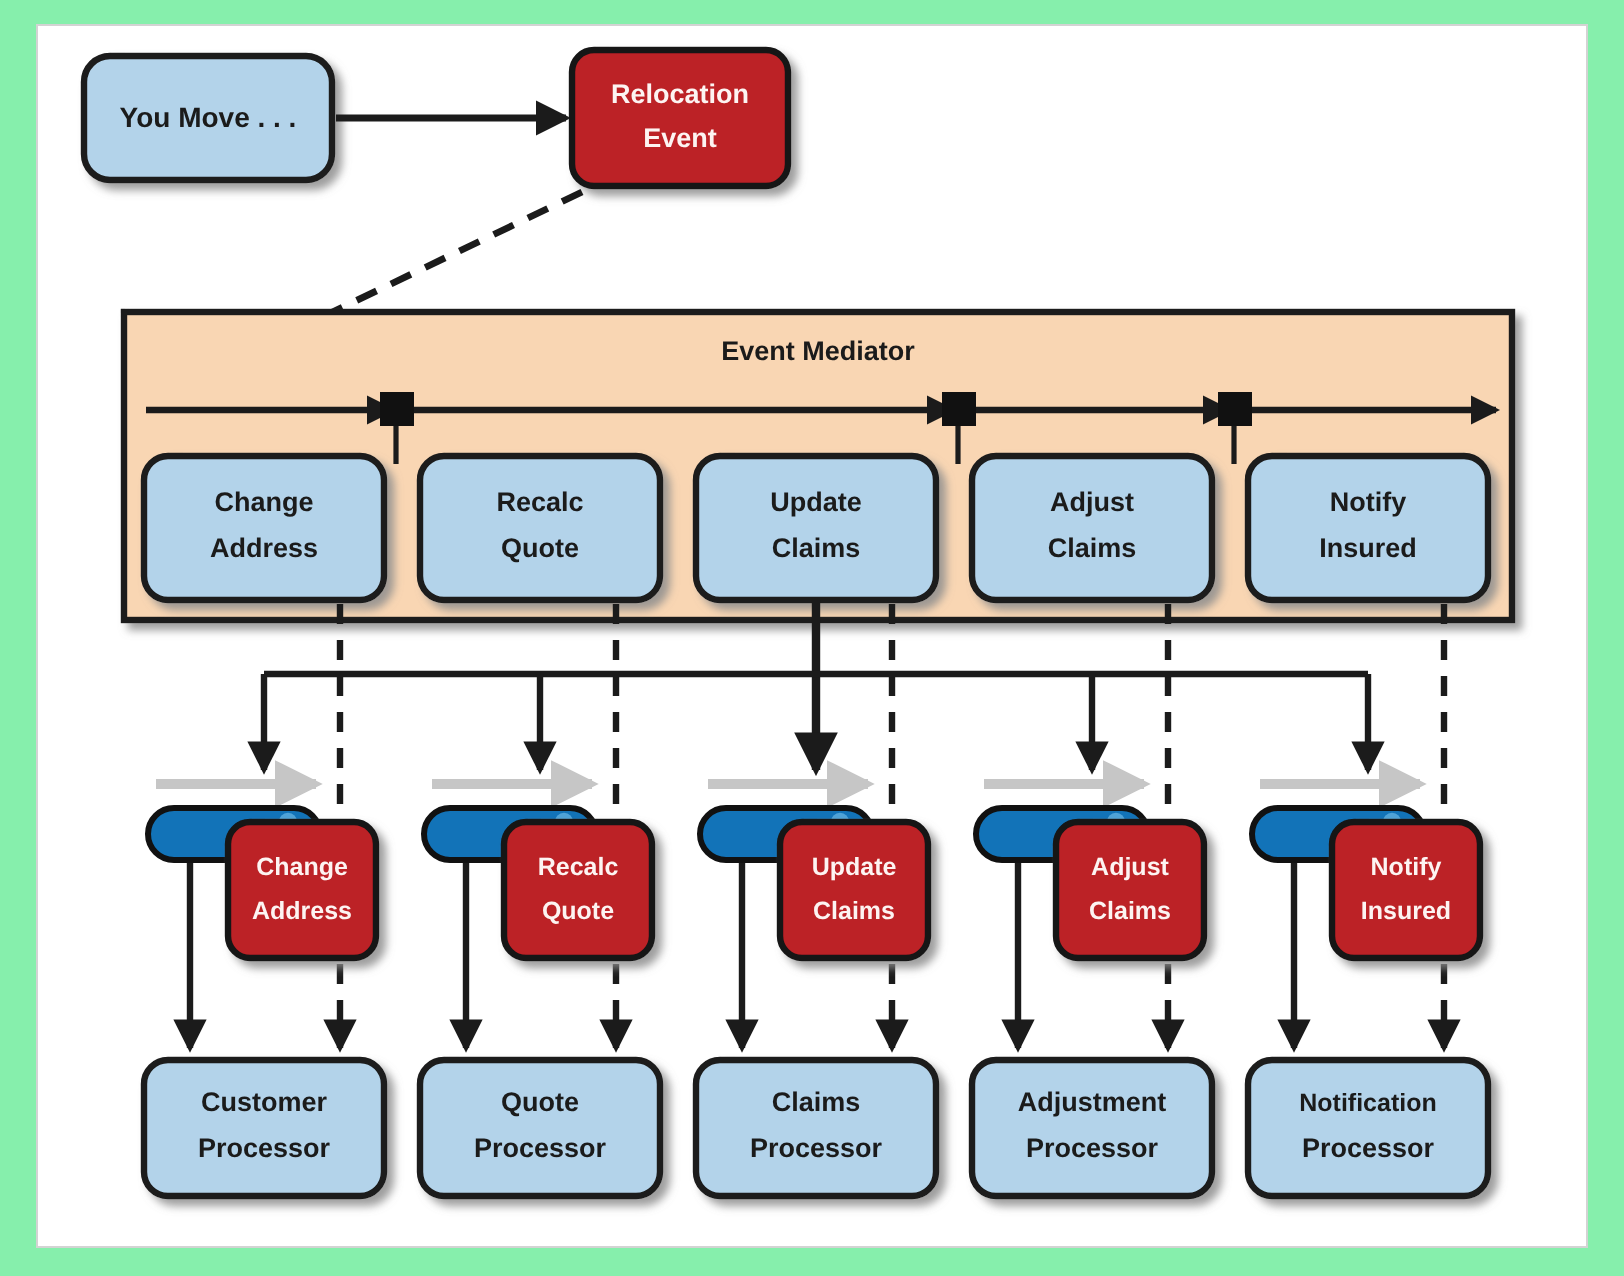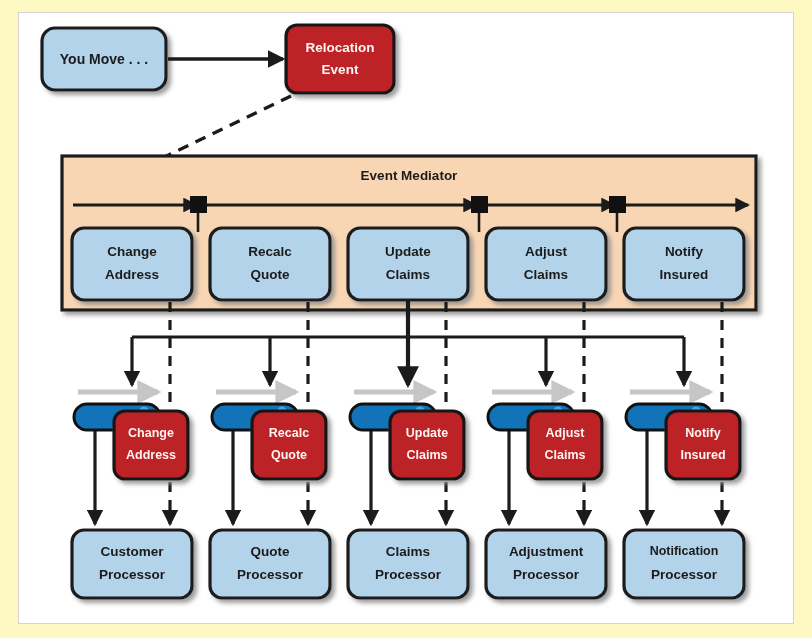--- a/index.html
+++ b/index.html
@@ -6,21 +6,21 @@
   html, body {
     margin: 0; padding: 0;
     width: 812px; height: 638px;
     background: #ffffff;
     font-family: "Liberation Sans", sans-serif;
     overflow: hidden;
   }
   #page {
     position: relative;
     width: 812px; height: 638px;
-    background: #fef9c3;
+    background: #86efac;
   }
   #page-frame {
     position: absolute;
     left: 18px; top: 12px;
     width: 776px; height: 612px;
     border: 1px solid #d3d3d3;
     background: #ffffff;
   }
   svg#diagram {
     position: absolute;

